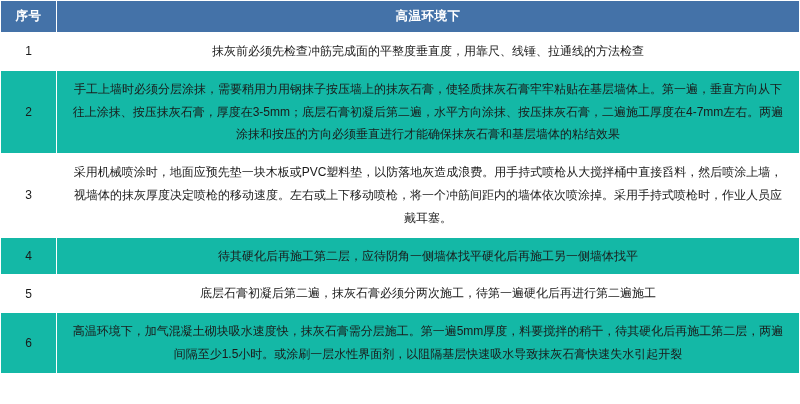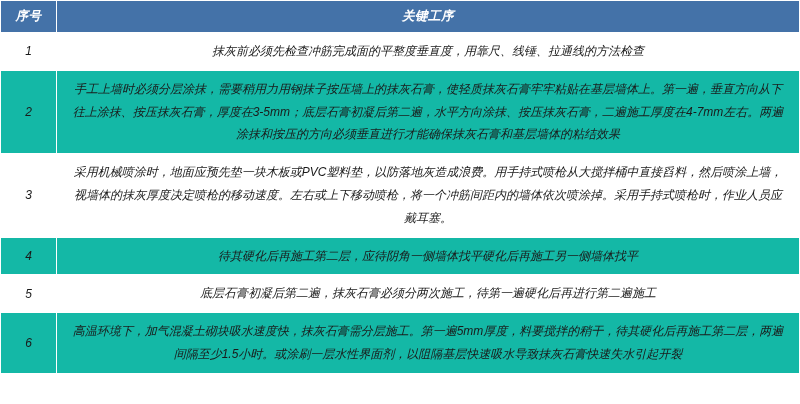--- a/index.html
+++ b/index.html
@@ -10,21 +10,20 @@
   body {
     width: 800px;
     height: 404px;
     font-family: "Liberation Sans", "DejaVu Sans", sans-serif;
     color: #1a1a1a;
     overflow: hidden;
   }
   .table-wrap {
     width: 688px;
     box-sizing: border-box;
-    font-style: italic;
   }
   table.proc-table {
     width: 800px;
     border-collapse: collapse;
     table-layout: fixed;
   }
   table.proc-table th,
   table.proc-table td {
     border: 1px solid #ffffff;
     vertical-align: middle;
@@ -67,21 +66,21 @@
 
 <div class="table-wrap">
   <table class="proc-table">
     <colgroup>
       <col style="width:56px">
       <col>
     </colgroup>
     <thead>
       <tr>
         <th class="col-no">序号</th>
-        <th class="col-process">关键工序</th>
+        <th class="col-process">高温环境下</th>
       </tr>
     </thead>
     <tbody>
       <tr class="row-odd">
         <td class="cell-no">1</td>
         <td class="cell-text">抹灰前必须先检查冲筋完成面的平整度垂直度，用靠尺、线锤、拉通线的方法检查</td>
       </tr>
       <tr class="row-even">
         <td class="cell-no">2</td>
         <td class="cell-text">手工上墙时必须分层涂抹，需要稍用力用钢抹子按压墙上的抹灰石膏，使轻质抹灰石膏牢牢粘贴在基层墙体上。第一遍，垂直方向从下往上涂抹、按压抹灰石膏，厚度在3-5mm；底层石膏初凝后第二遍，水平方向涂抹、按压抹灰石膏，二遍施工厚度在4-7mm左右。两遍涂抹和按压的方向必须垂直进行才能确保抹灰石膏和基层墙体的粘结效果</td>

